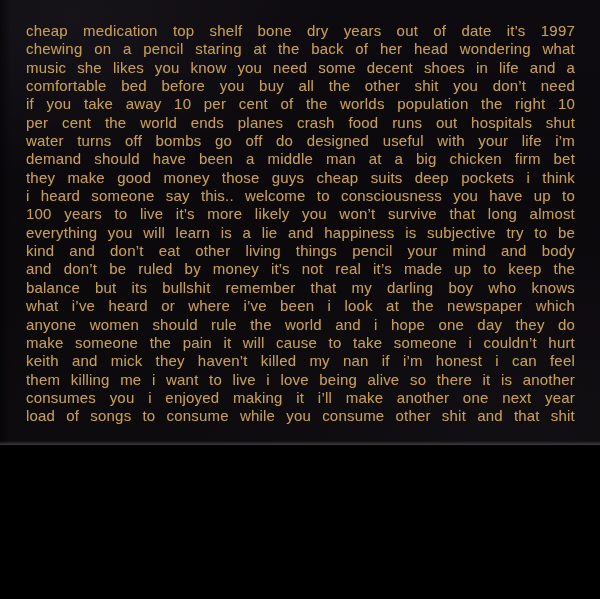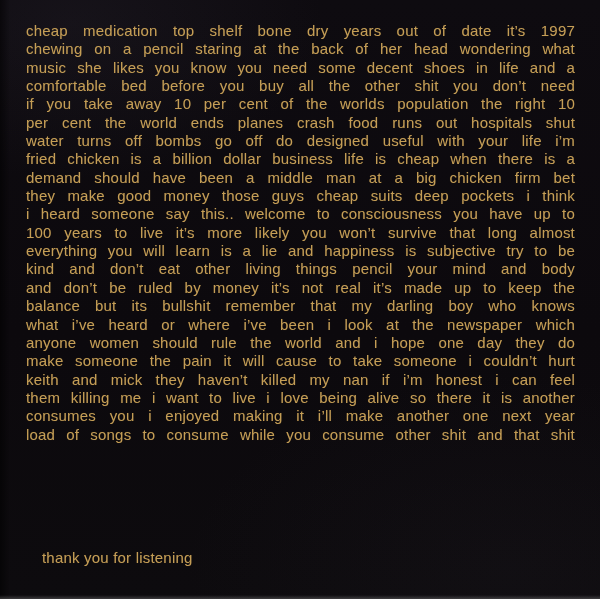--- a/index.html
+++ b/index.html
@@ -3,21 +3,21 @@
 <meta charset="utf-8">
 <style>
   html, body {
     margin: 0;
     padding: 0;
     background: #000;
   }
   .cover {
     position: relative;
     width: 600px;
-    height: 599px;
+    height: 445px;
     background:
       radial-gradient(ellipse 420px 260px at 12% 4%, rgba(60,55,70,0.18), rgba(0,0,0,0) 60%),
       radial-gradient(ellipse 500px 300px at 85% 95%, rgba(50,45,55,0.12), rgba(0,0,0,0) 65%),
       linear-gradient(180deg, #0e0b10 0%, #0c090d 55%, #0d0b0e 100%);
     overflow: hidden;
     font-family: "Liberation Sans", sans-serif;
   }
   
   .cover::after {
     content: "";
@@ -69,21 +69,20 @@
 
 <div class="cover">
   <div class="text-block">
       <div class="line">cheap medication top shelf bone dry years out of date it’s 1997</div>
       <div class="line">chewing on a pencil staring at the back of her head wondering what</div>
       <div class="line">music she likes you know you need some decent shoes in life and a</div>
       <div class="line">comfortable bed before you buy all the other shit you don’t need</div>
       <div class="line">if you take away 10 per cent of the worlds population the right 10</div>
       <div class="line">per cent the world ends planes crash food runs out hospitals shut</div>
       <div class="line">water turns off bombs go off do designed useful with your life i’m</div>
-      <div class="line">fried chicken is a billion dollar business life is cheap when there is a</div>
       <div class="line">demand should have been a middle man at a big chicken firm bet</div>
       <div class="line">they make good money those guys cheap suits deep pockets i think</div>
       <div class="line">i heard someone say this.. welcome to consciousness you have up to</div>
       <div class="line">100 years to live it’s more likely you won’t survive that long almost</div>
       <div class="line">everything you will learn is a lie and happiness is subjective try to be</div>
       <div class="line">kind and don’t eat other living things pencil your mind and body</div>
       <div class="line">and don’t be ruled by money it’s not real it’s made up to keep the</div>
       <div class="line">balance but its bullshit remember that my darling boy who knows</div>
       <div class="line">what i’ve heard or where i’ve been i look at the newspaper which</div>
       <div class="line">anyone women should rule the world and i hope one day they do</div>

